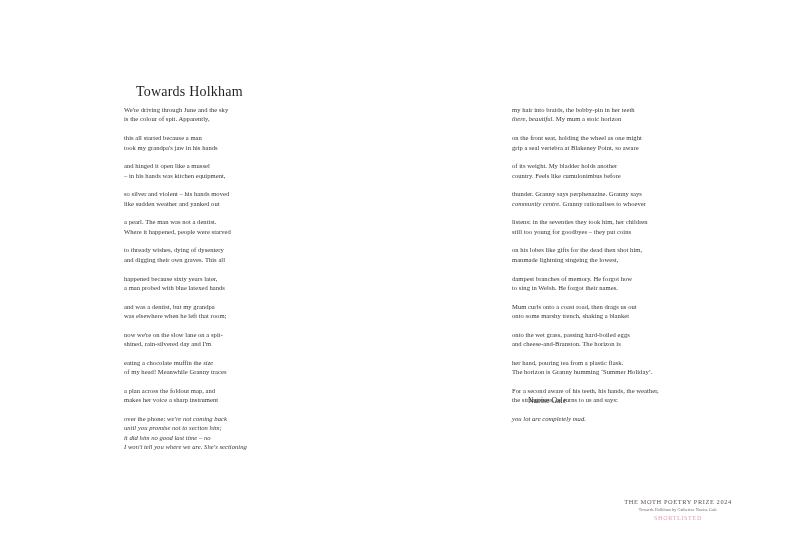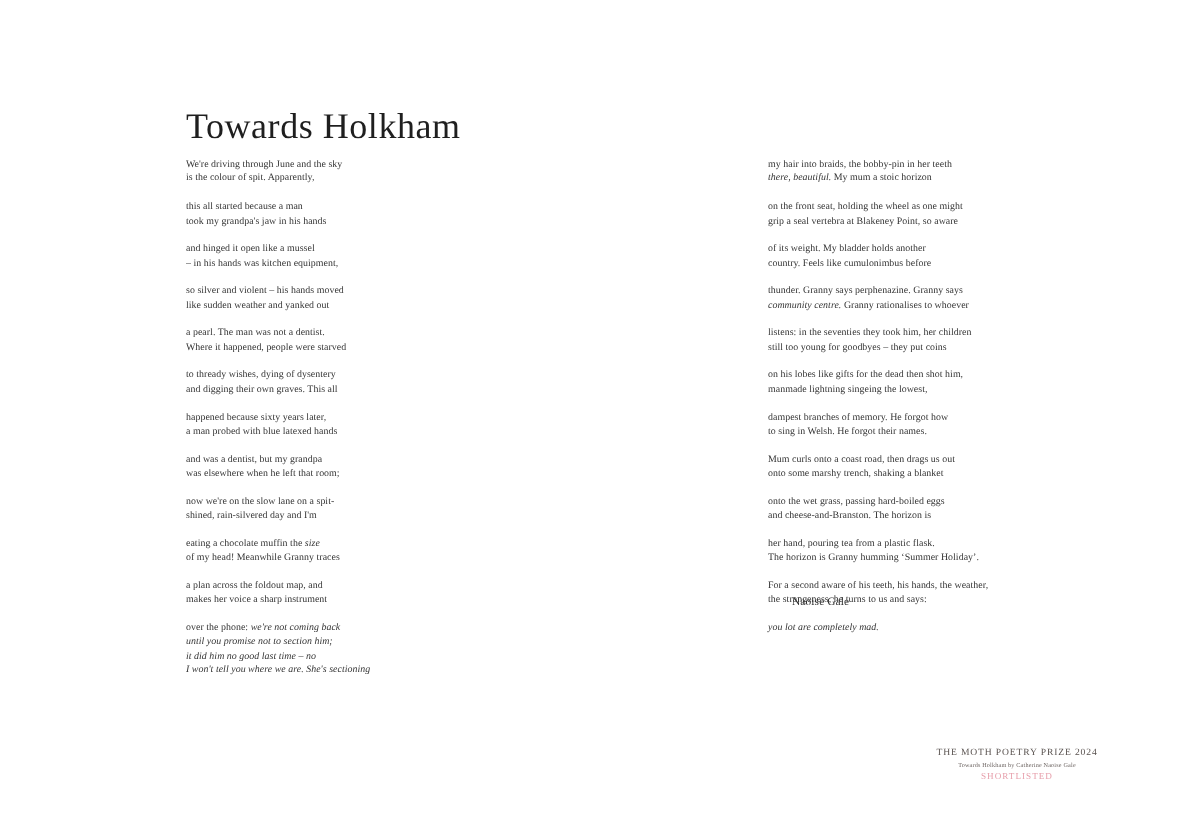--- a/index.html
+++ b/index.html
@@ -22,25 +22,25 @@
     position: absolute;
     inset: 0;
     background: #ffffff;
   }
 
   
   .poem-title {
     position: absolute;
     left: 124px;
     top: 72px;
-    font-size: 24px;
+    font-size: 14px;
     font-weight: normal;
     letter-spacing: 0.015em;
     color: #1f1f1f;
-    margin: 0;
+    margin: 12px;
     white-space: nowrap;
   }
 
   
   .column {
     position: absolute;
     top: 105px;
     font-size: 6.6px;
     line-height: 9.45px;
     color: #343434;

